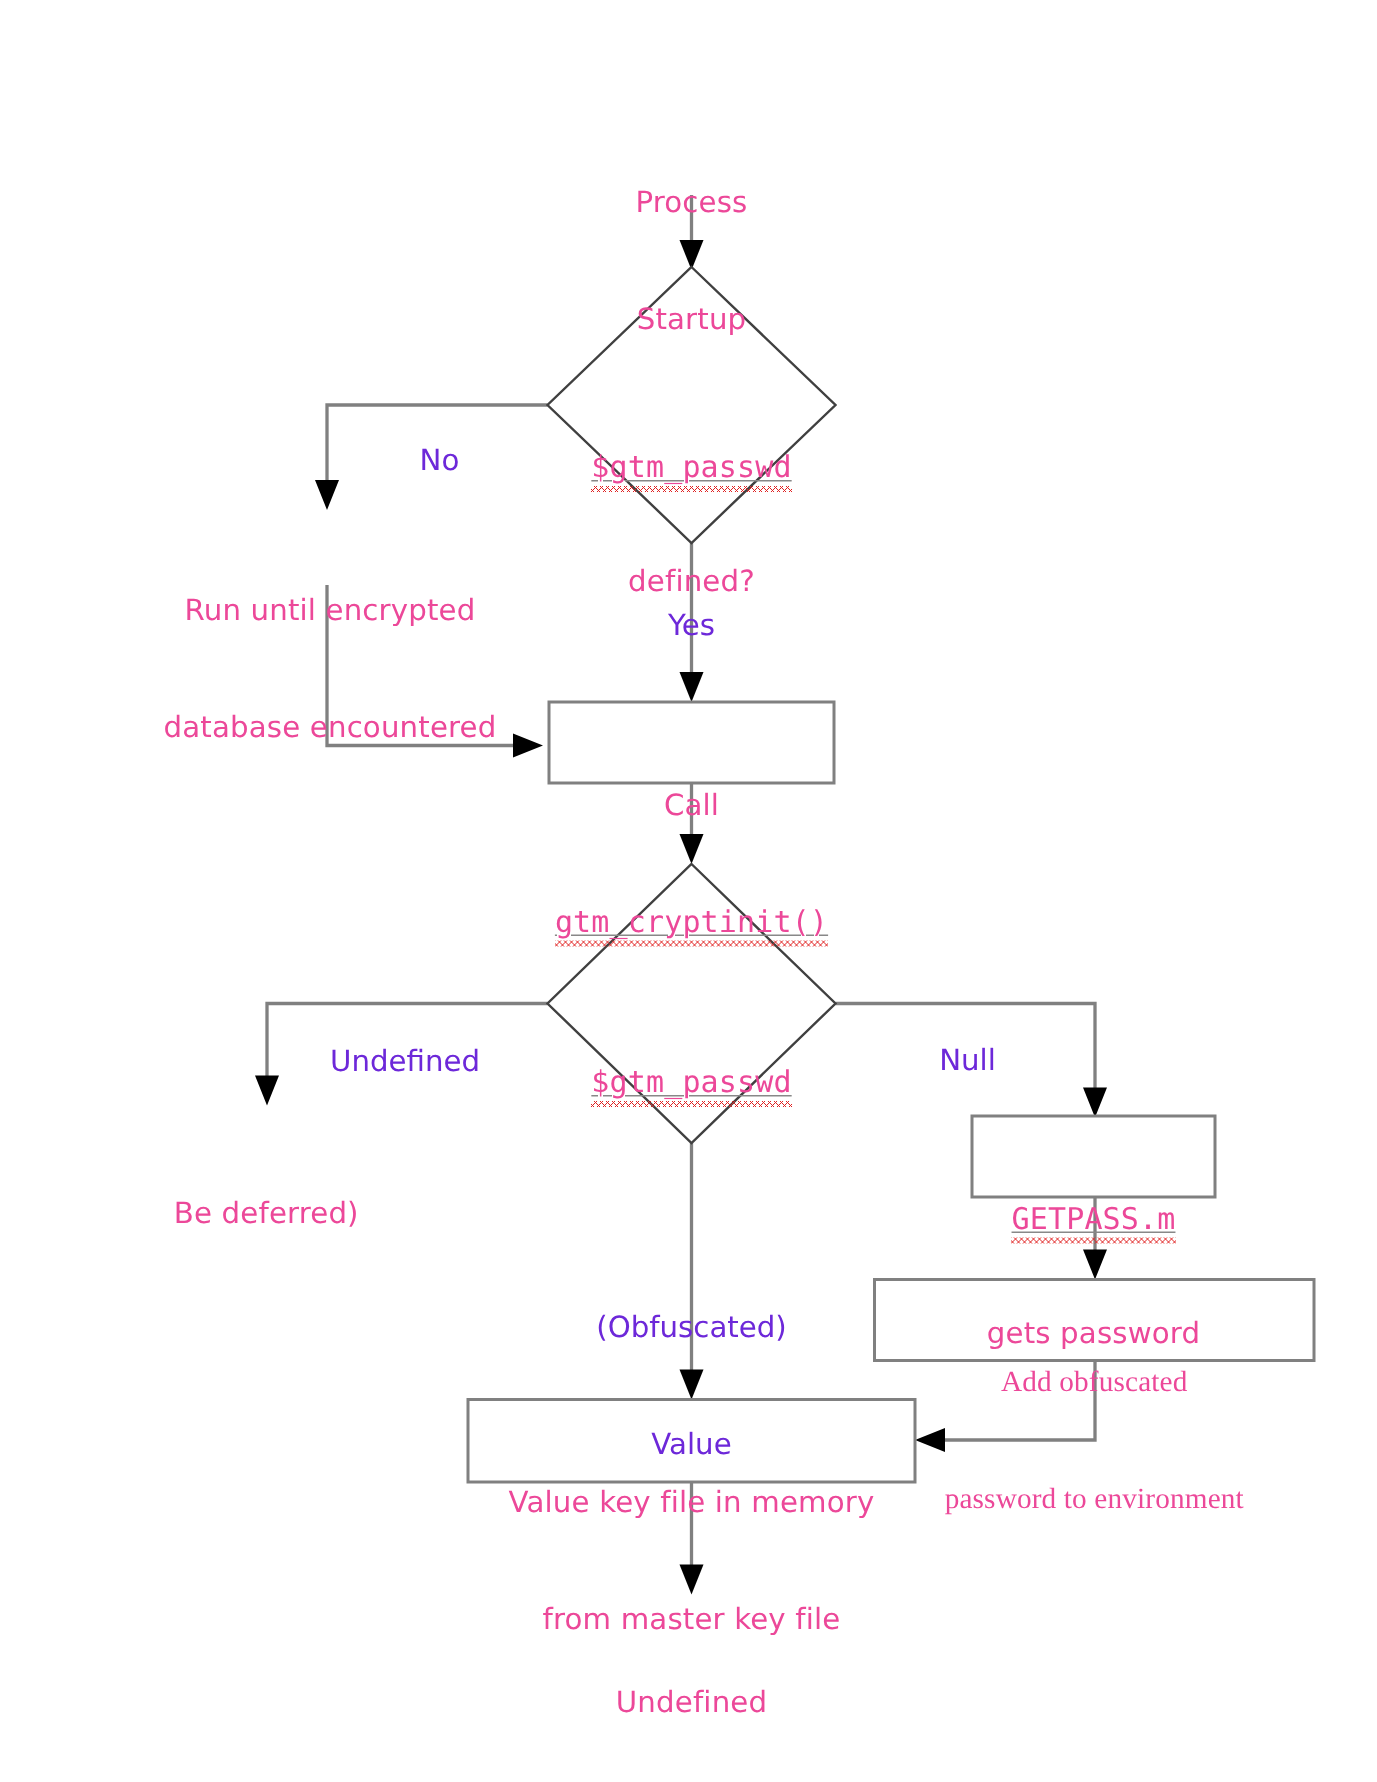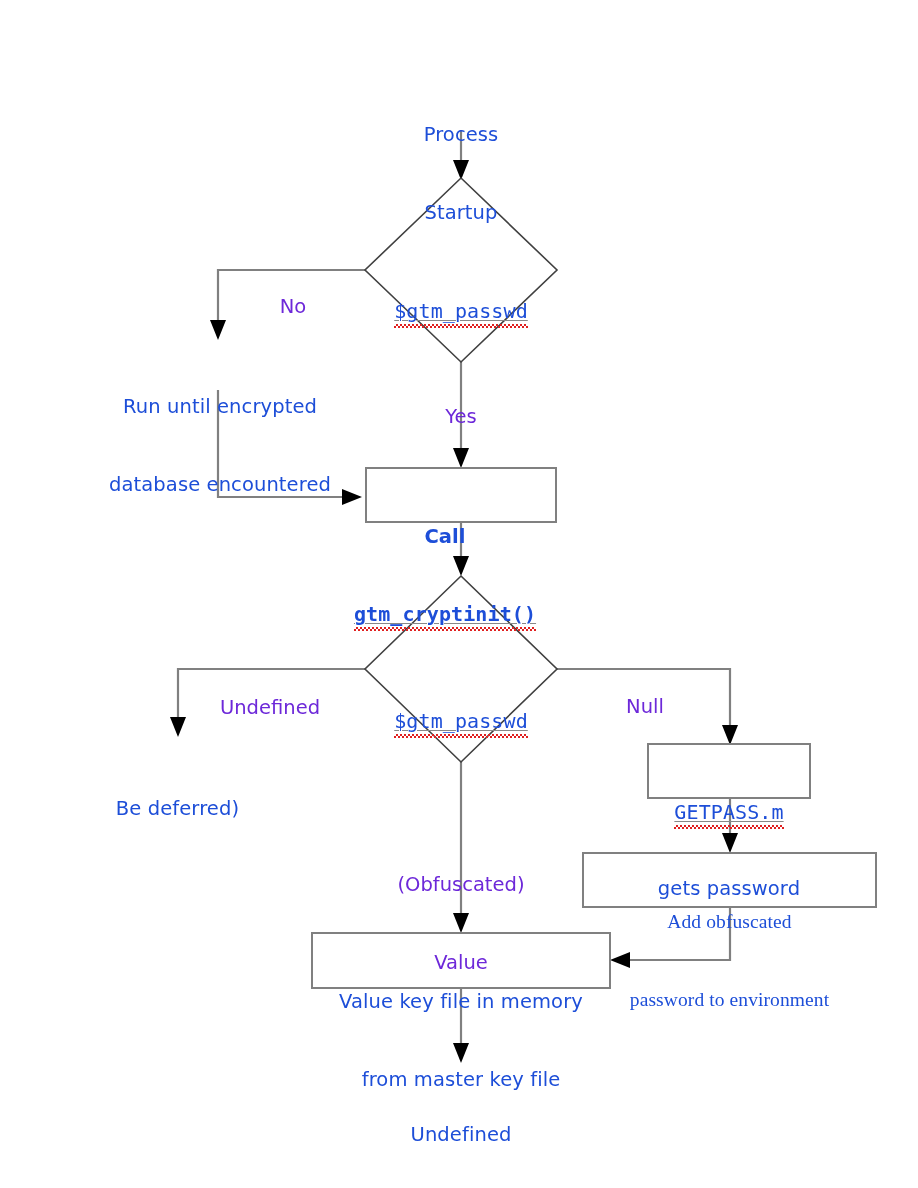--- a/index.html
+++ b/index.html
@@ -37,21 +37,21 @@
     stroke: #808080;
     stroke-width: 2.2;
   }
   .arrowhead {
     fill: #000000;
     stroke: none;
   }
   .txt {
     position: absolute;
     text-align: center;
-    color: #1d4ed8;
+    color: #ec4899;
     font-family: "DejaVu Sans", sans-serif;
     font-size: 19.5px;
     line-height: 26px;
     white-space: pre;
     letter-spacing: 0.1px;
   }
   .txt-mono {
     font-family: "DejaVu Sans Mono", monospace;
     font-size: 20px;
     line-height: 24px;
@@ -144,32 +144,33 @@
 
   </svg>
 
   <div class="txt" style="left:361px; top:70px; width:200px;">
     <div>Process</div>
     <div>Startup</div>
   </div>
 
   <div class="txt" style="left:361px; top:247px; width:200px;">
     <div class="txt-mono"><span class="squiggle nowrap">$gtm_passwd</span></div>
+    <div>defined?</div>
   </div>
 
   <div class="edge-label" style="left:253px; top:294px; width:80px;">No</div>
 
   <div class="txt" style="left:90px; top:342px; width:260px;">
     <div>Run until encrypted</div>
     <div>database encountered</div>
   </div>
 
   <div class="edge-label" style="left:421px; top:404px; width:80px;">Yes</div>
 
-  <div class="txt" style="left:350px; top:472px; width:190px;font-weight:bold;">
+  <div class="txt" style="left:366px; top:472px; width:190px;">
     <div>Call</div>
     <div class="txt-mono"><span class="squiggle nowrap">gtm_cryptinit()</span></div>
   </div>
 
   <div class="txt" style="left:361px; top:657px; width:200px;">
     <div class="txt-mono"><span class="squiggle nowrap">$gtm_passwd</span></div>
   </div>
 
   <div class="edge-label" style="left:200px; top:695px; width:140px;">Undefined</div>
 

